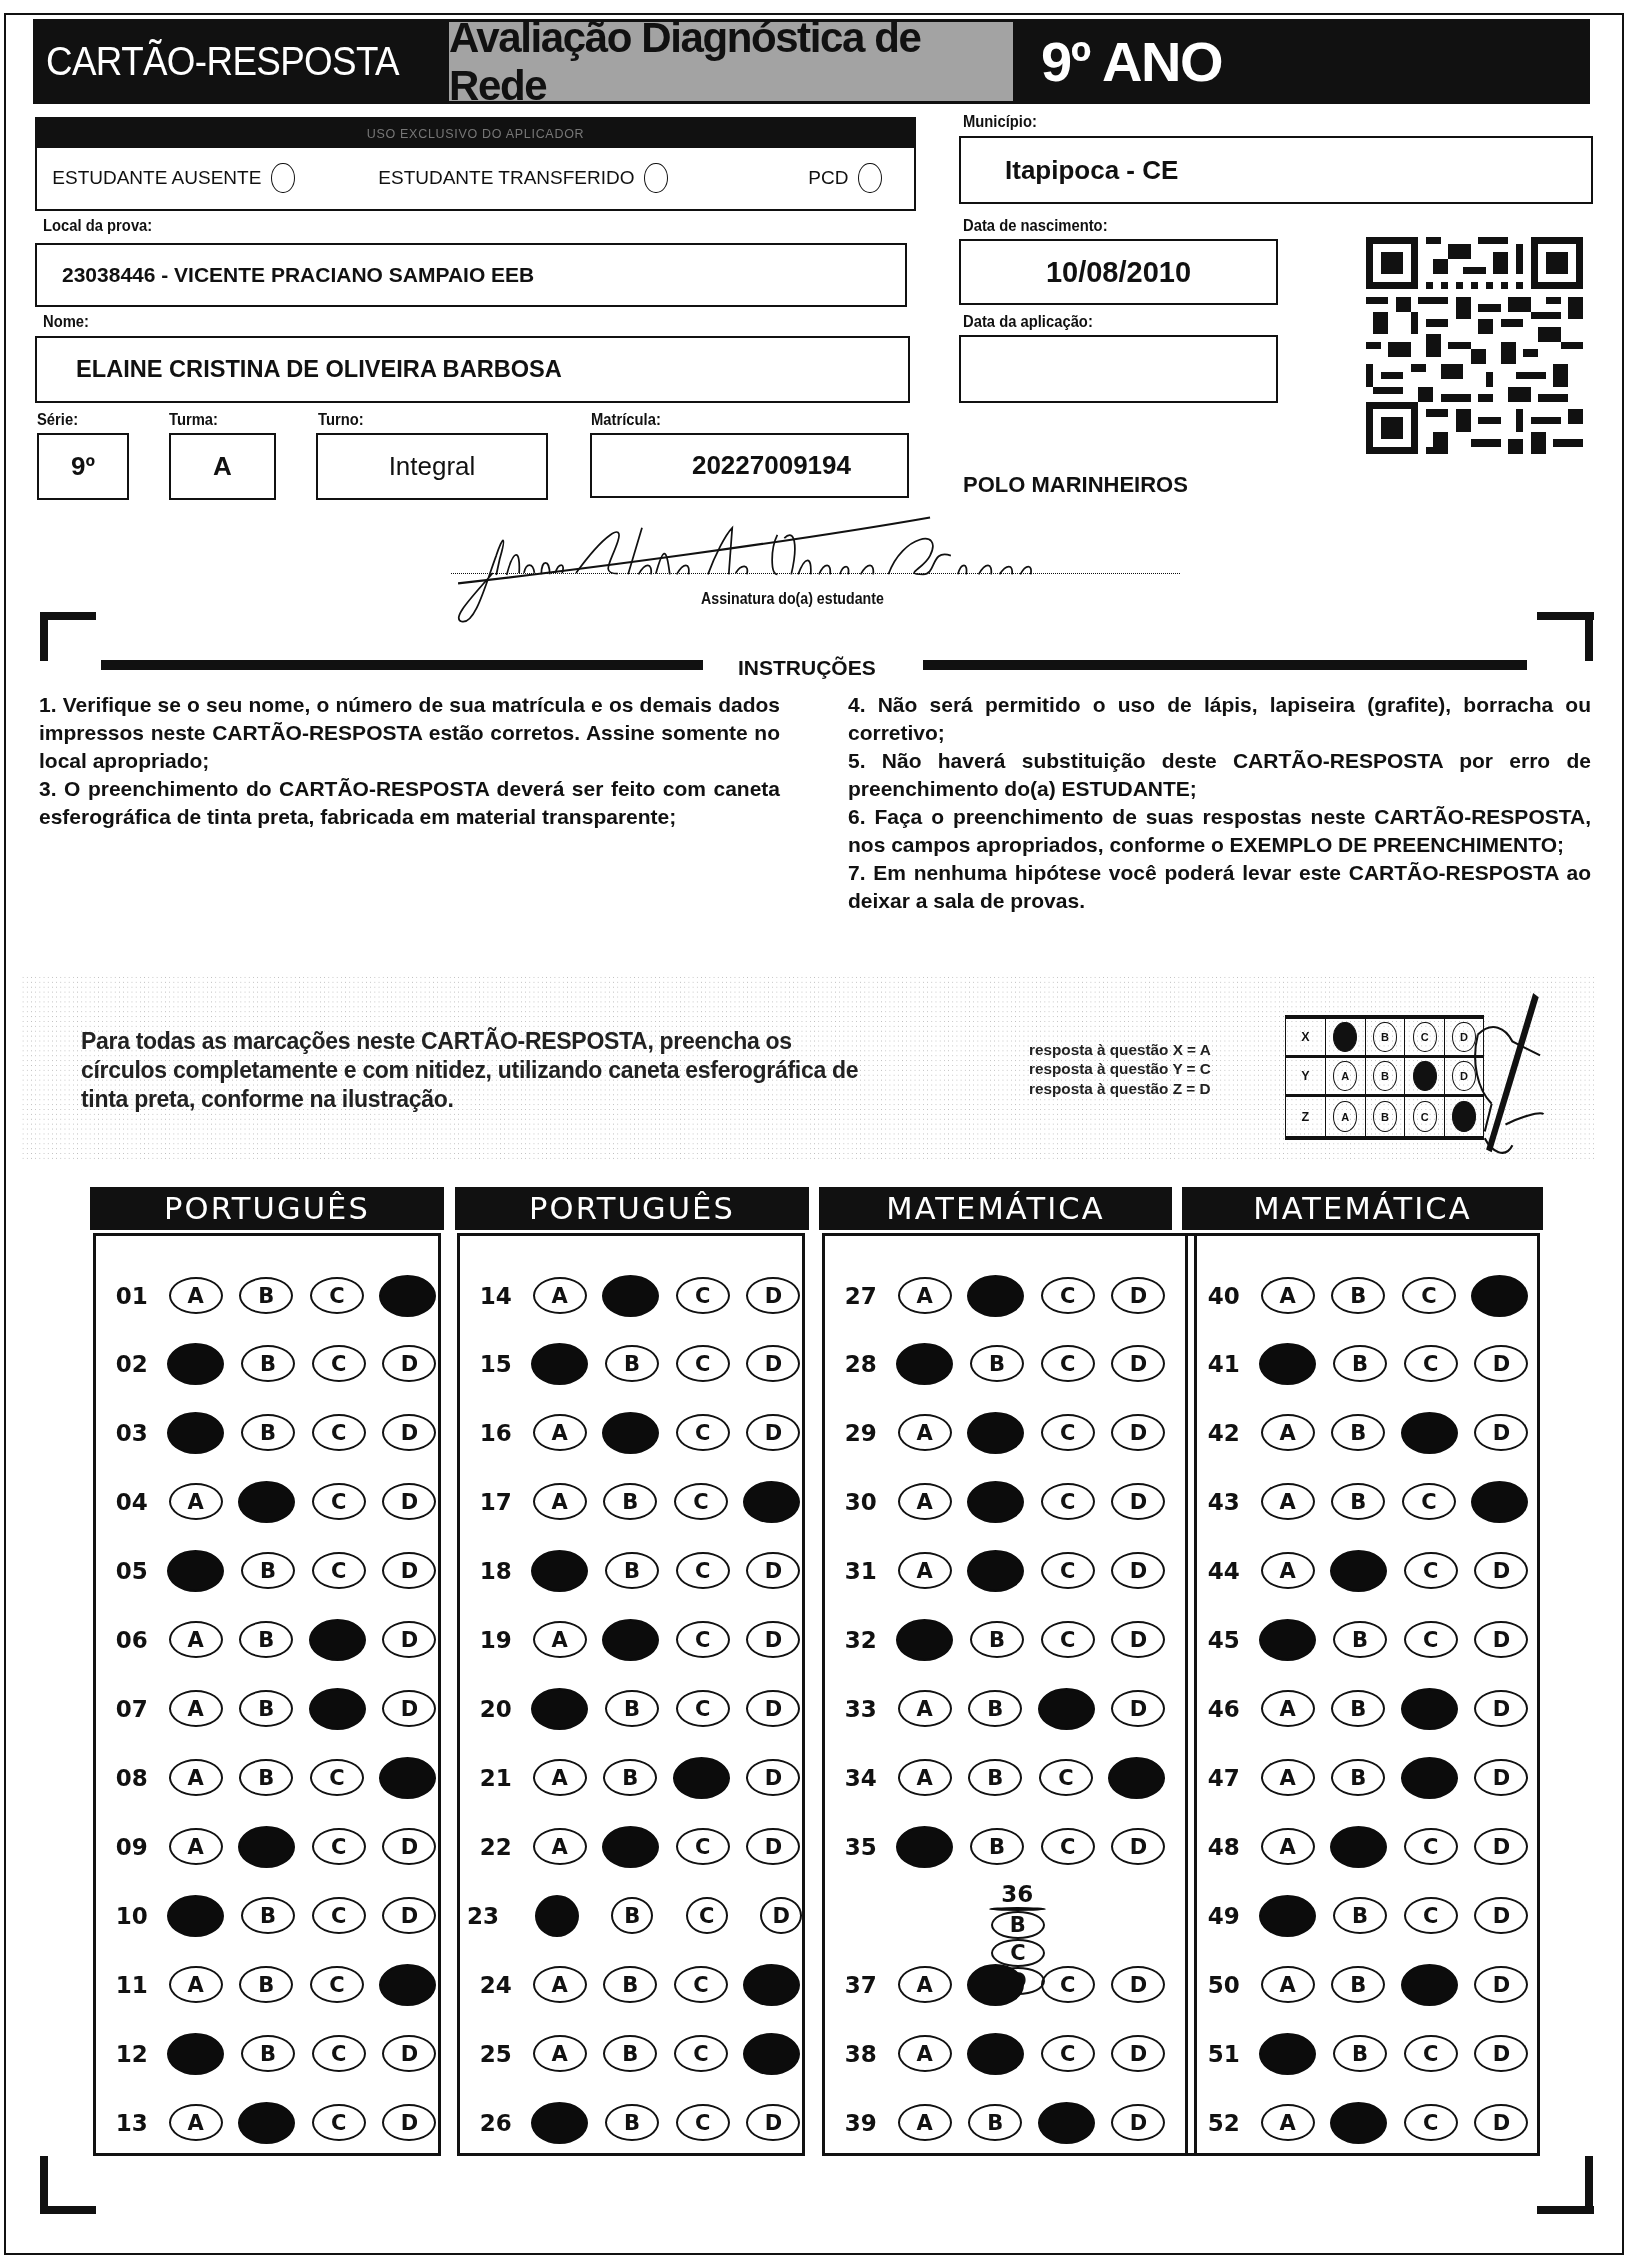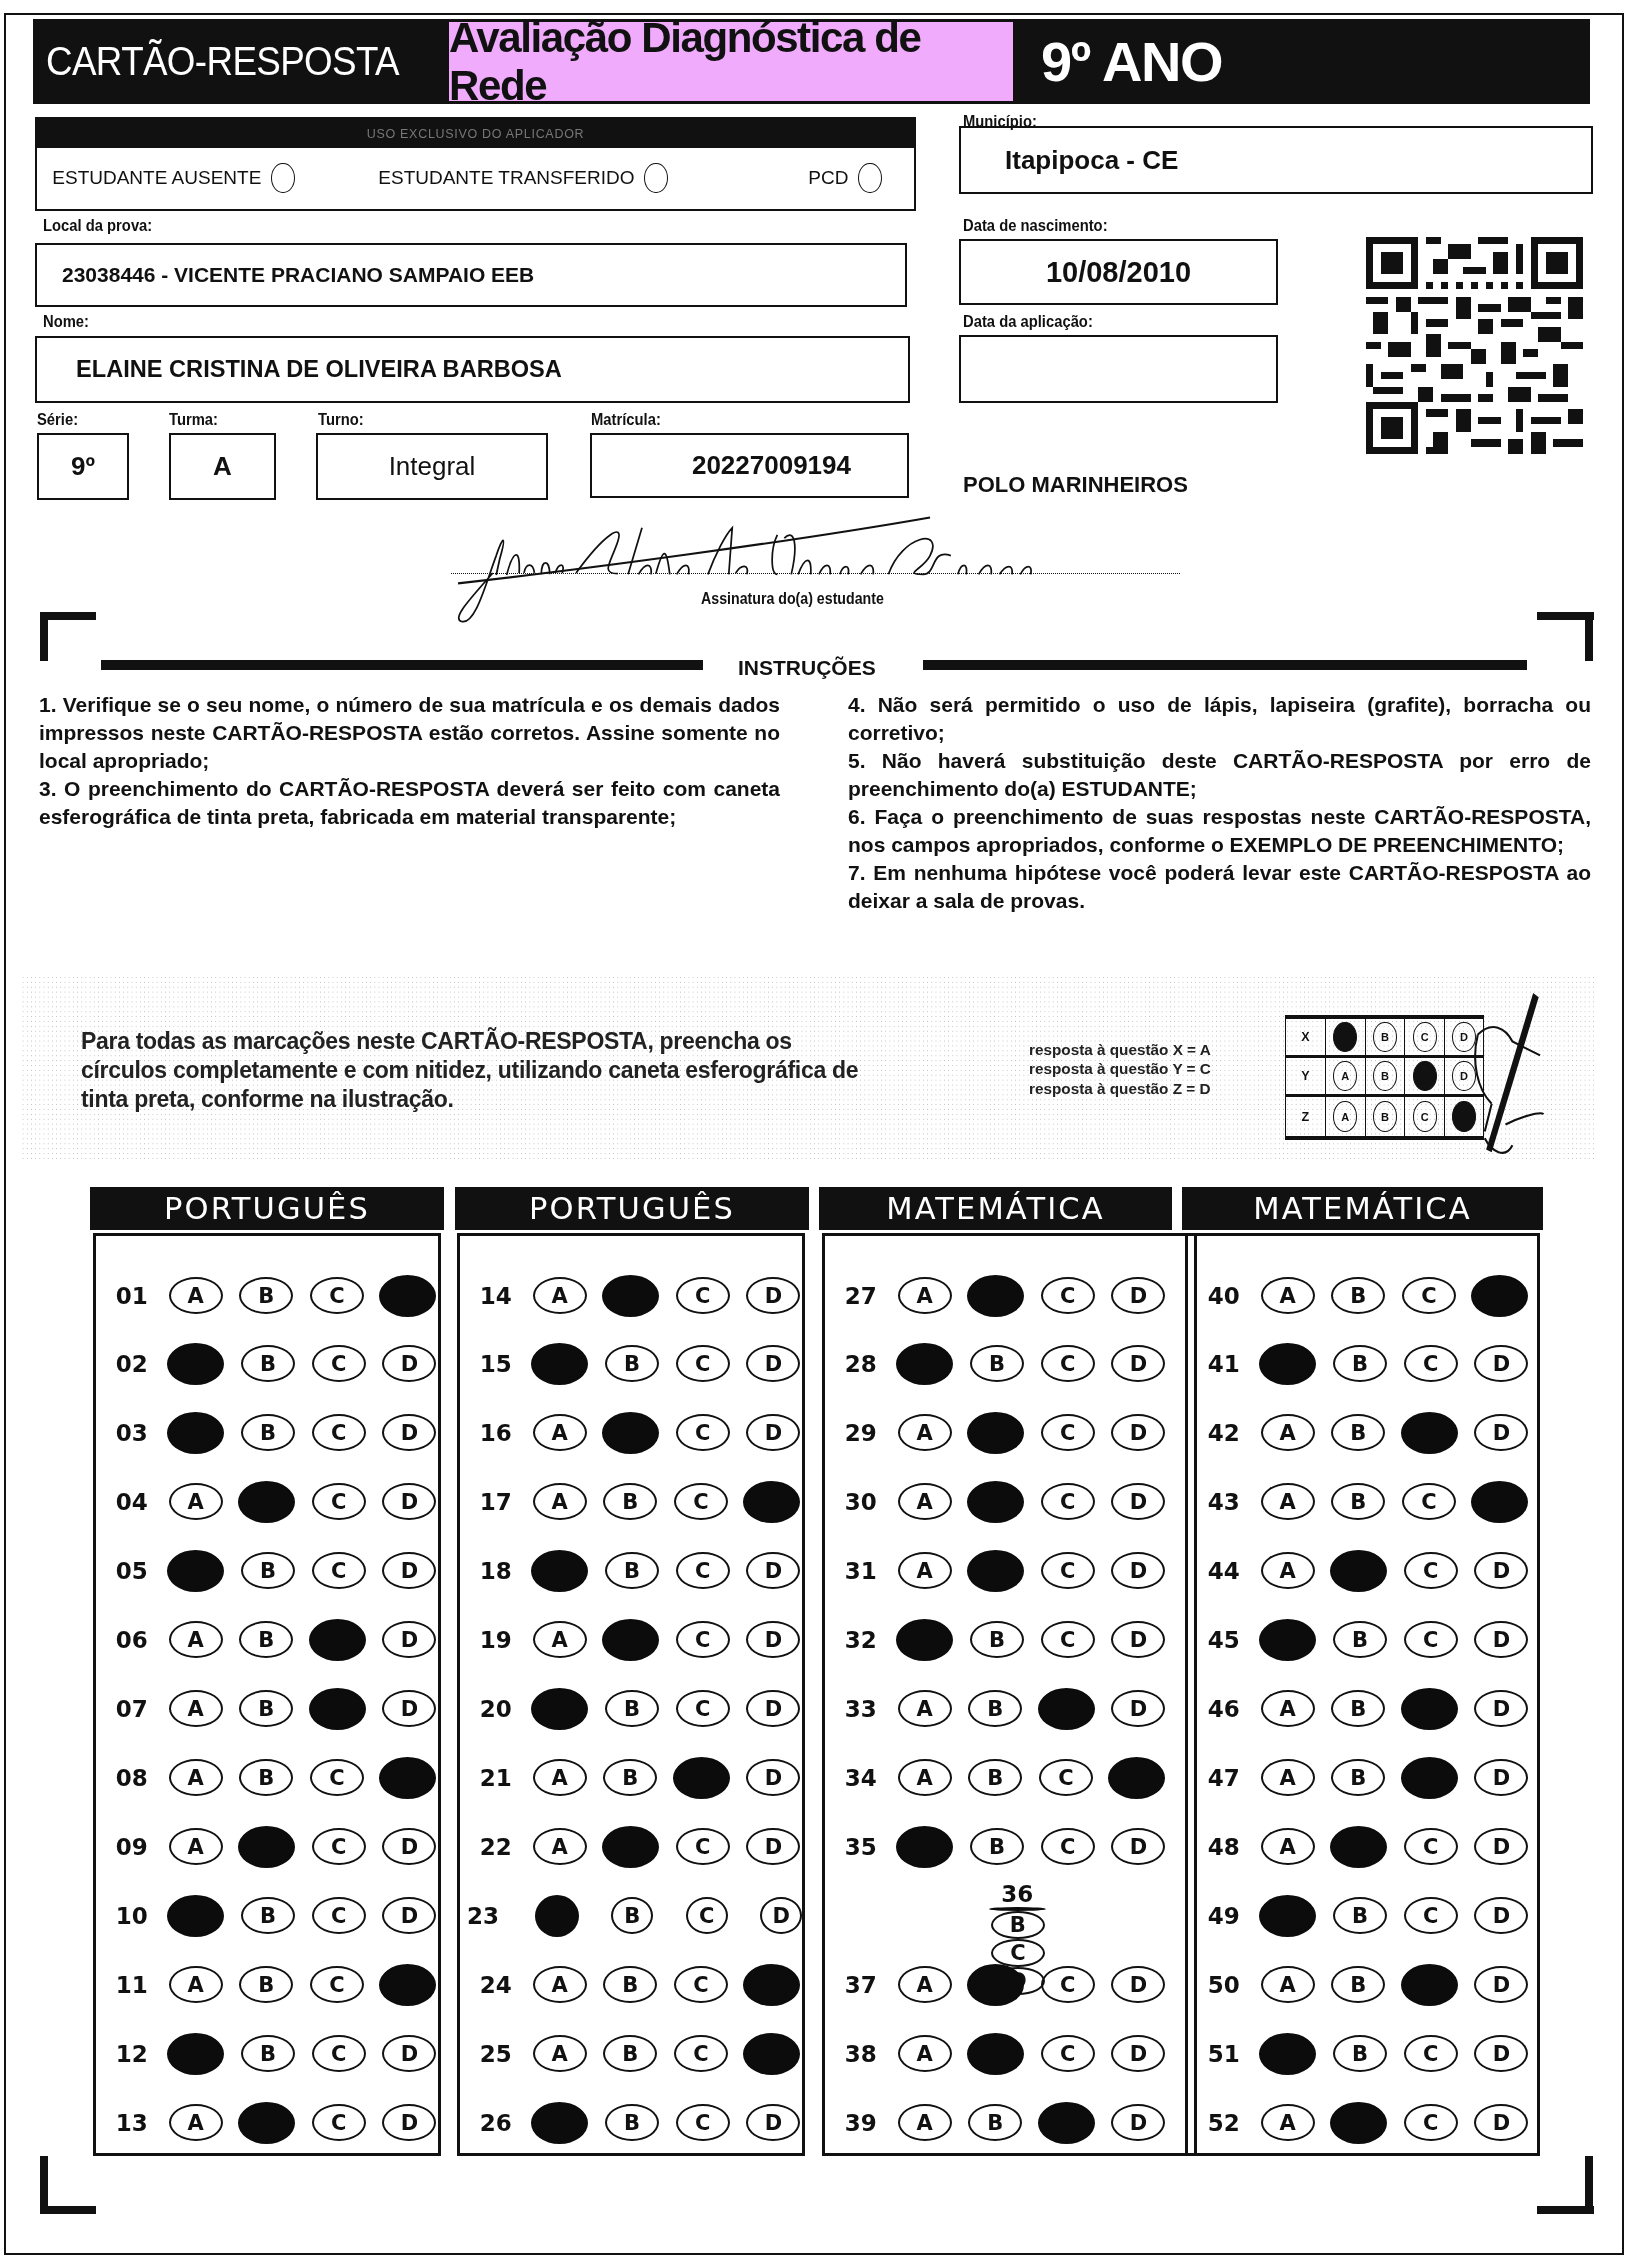--- a/index.html
+++ b/index.html
@@ -4,21 +4,21 @@
 <style>
   * { box-sizing: border-box; margin: 0; padding: 0; }
   html, body { width: 1630px; height: 2261px; background: #fff; }
   body { font-family: "Liberation Sans", "DejaVu Sans", sans-serif; color: #111; position: relative; overflow: hidden; }
 
   .frame { position: absolute; left: 4.2px; top: 12.5px; width: 1620px; height: 2242px; border: 2.8px solid #111; }
 
   
   .title-bar { position: absolute; left: 33px; top: 19.4px; width: 1557px; height: 85px; background: #111; }
   .title-left { position: absolute; left: 33px; top: 19.4px; width: 412px; height: 85px; color: #fff; font-size: 40px; font-family: "Liberation Sans", sans-serif; display: flex; align-items: center; justify-content: center; letter-spacing: -0.7px; transform: scaleX(0.92); transform-origin: left center; }
-  .title-mid { position: absolute; left: 449px; top: 22px; width: 564px; height: 79px; background: #f0abfc; color: #111; font-size: 42px; font-weight: bold; display: flex; align-items: center; justify-content: center; letter-spacing: -1.4px; }
+  .title-mid { position: absolute; left: 449px; top: 22px; width: 564px; height: 79px; background: #a3a3a3; color: #111; font-size: 42px; font-weight: bold; display: flex; align-items: center; justify-content: center; letter-spacing: -1.4px; }
   .title-right { position: absolute; left: 1041px; top: 19.4px; height: 85px; color: #fff; font-size: 56px; font-weight: bold; display: flex; align-items: center; letter-spacing: -1.4px; }
 
   
   .app-box { position: absolute; left: 35px; top: 117px; width: 881px; height: 94px; border: 2.8px solid #111; }
   .app-head { height: 29px; background: #111; color: #777; font-size: 12.5px; display: flex; align-items: center; justify-content: center; letter-spacing: 0.7px; }
   .app-row { display: flex; align-items: center; height: 60px; padding: 0 15.3px; font-size: 19px; }
   .app-item { display: flex; align-items: center; gap: 9.7px; }
   .app-radio { width: 23.6px; height: 30.5px; border: 1.4px solid #111; border-radius: 50%; display: inline-block; }
 
   .lbl { position: absolute; font-size: 17.4px; font-weight: bold; transform: scaleX(0.85); transform-origin: left center; }
@@ -85,21 +85,21 @@
       <span class="app-radio"></span>
     </div>
     <div class="app-item">
       <span>PCD</span>
       <span class="app-radio"></span>
     </div>
   </div>
 </div>
 
 <div class="lbl" style="left:963px;top:111px">Município:</div>
-<div class="field" style="left:959px;top:126px;width:634px;height:68px;padding-left:44px;font-size:26px">Itapipoca - CE</div>
+<div class="field" style="left:959px;top:136px;width:634px;height:68px;padding-left:44px;font-size:26px">Itapipoca - CE</div>
 
 <div class="lbl" style="left:43px;top:215px">Local da prova:</div>
 <div class="field" style="left:35px;top:243px;width:872px;height:64px;padding-left:25px;font-size:21px">23038446 - VICENTE PRACIANO SAMPAIO EEB</div>
 
 <div class="lbl" style="left:963px;top:215px">Data de nascimento:</div>
 <div class="field" style="left:959px;top:239px;width:319px;height:66px;justify-content:center;font-size:29px">10/08/2010</div>
 
 <div class="lbl" style="left:43px;top:311px">Nome:</div>
 <div class="field" style="left:35px;top:336px;width:875px;height:67px;padding-left:39px;font-size:23.6px">ELAINE CRISTINA DE OLIVEIRA BARBOSA</div>
 

